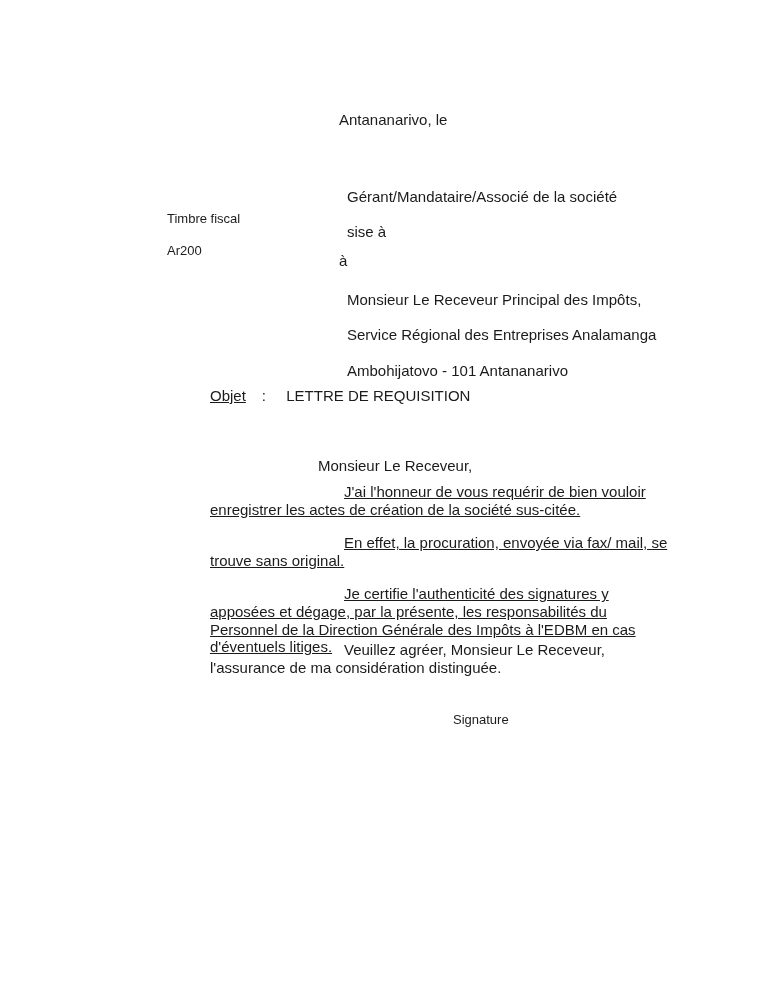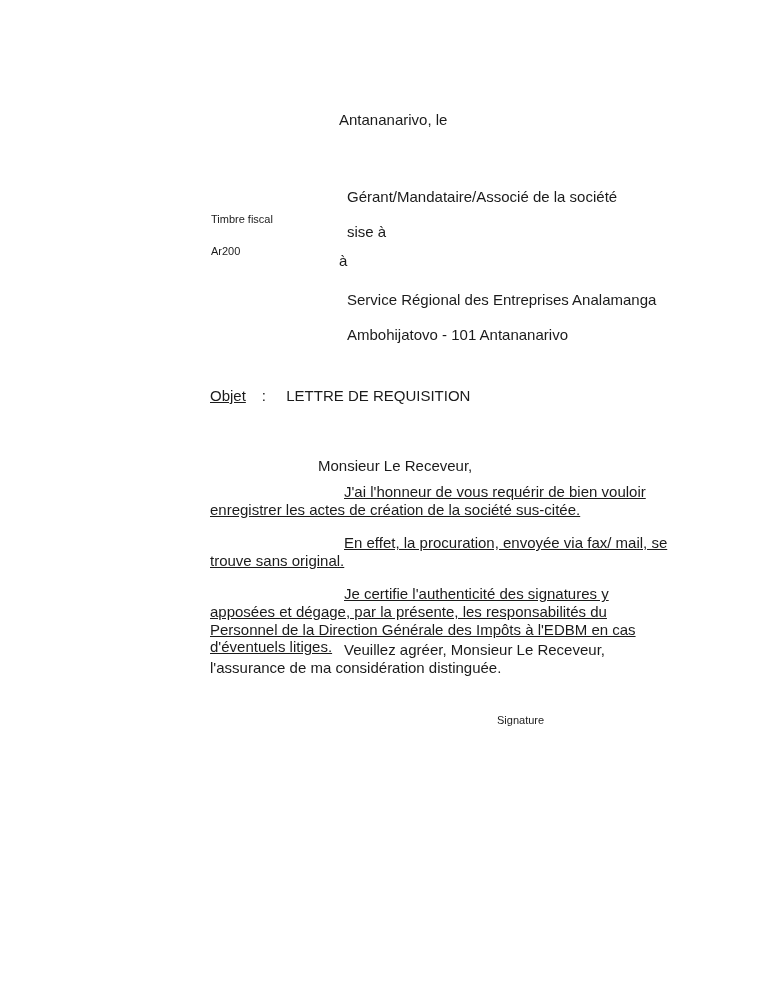--- a/index.html
+++ b/index.html
@@ -21,23 +21,22 @@
   }
 
   .blk {
     position: absolute;
     font-size: 15px;
     line-height: 17.6px;
     white-space: nowrap;
   }
 
   .small {
-    font-size: 11px;
+    font-size: 13px;
     line-height: 16px;
-    margin-left: 44px;
   }
 
   .date-line      { left: 315px; top: 87px; }
   .stamp-block    { left: 135px; top: 179px; }
   .recipient-blk  { left: 315px; top: 156px; line-height: 18.8px; }
   .to-particle    { left: 315px; top: 228px; }
   .addressee-blk  { left: 315px; top: 258px; line-height: 19.3px; }
   .subject-line   { left: 178px; top: 363px; }
   .salutation     { left: 294px; top: 433px; }
 
@@ -71,20 +70,21 @@
   </div>
 
   <div class="blk recipient-blk">
     <div>Gérant/Mandataire/Associé de la société</div>
     <div>sise à</div>
   </div>
 
   <div class="blk to-particle">à</div>
 
   <div class="blk addressee-blk">
+    <div>Monsieur Le Receveur Principal des Impôts,</div>
     <div>Service Régional des Entreprises Analamanga</div>
     <div>Ambohijatovo - 101 Antananarivo</div>
   </div>
 
   <div class="blk subject-line">
     <span class="underlined">Objet</span><span>: </span><span>LETTRE DE REQUISITION</span>
   </div>
 
   <div class="blk salutation">Monsieur Le Receveur,</div>
 

